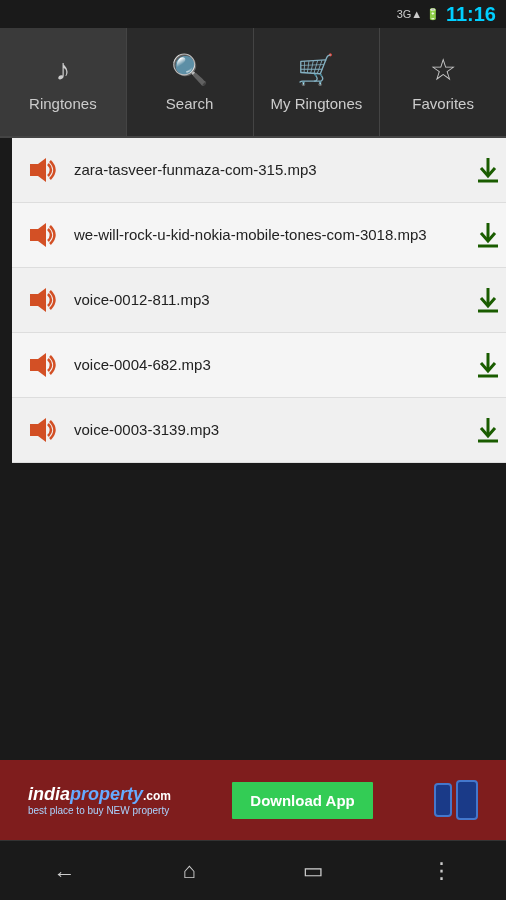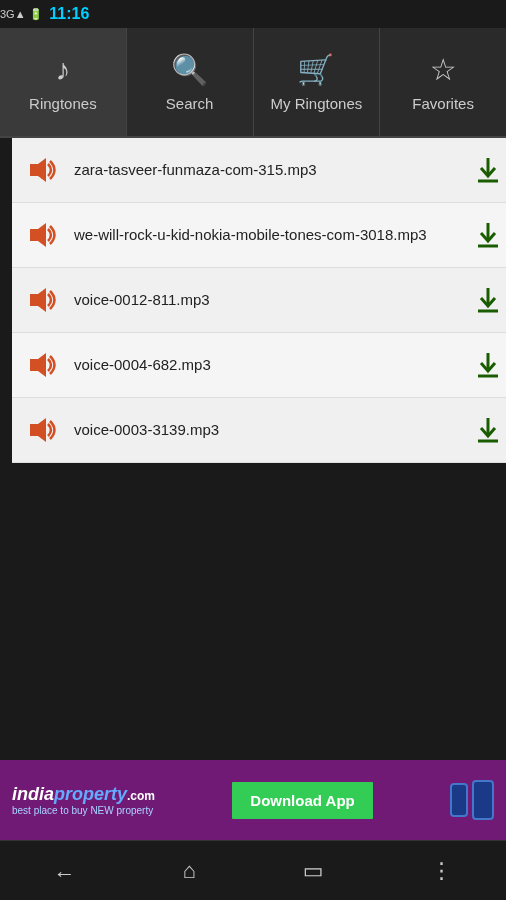--- a/index.html
+++ b/index.html
@@ -12,25 +12,26 @@
       position: relative;
     }
 
     
     .status-bar {
       width: 100%;
       height: 28px;
       background: #1a1a1a;
       display: flex;
       align-items: center;
+      justify-content: flex-end;
       padding-right: 10px;
     }
     .status-time {
       color: #00cfff;
-      font-size: 16px;
+      font-size: 20px;
       font-weight: bold;
     }
     .status-icons {
       display: flex;
       align-items: center;
       gap: 4px;
       margin-right: 6px;
     }
     .status-icon-text {
       color: #ccc;
@@ -111,25 +112,25 @@
       align-items: center;
       justify-content: center;
       margin-left: 10px;
     }
     .download-svg { width: 28px; height: 28px; }
 
     
     .ad-banner {
       width: 100%;
       height: 80px;
-      background: #701a75;
+      background: #7f1d1d;
       display: flex;
       align-items: center;
       justify-content: space-between;
-      padding: 0 12px;
+      padding: 0 28px;
     }
     .ad-logo {
       display: flex;
       flex-direction: column;
       align-items: flex-start;
     }
     .ad-logo-text {
       color: #fff;
       font-size: 18px;
       font-weight: bold;

